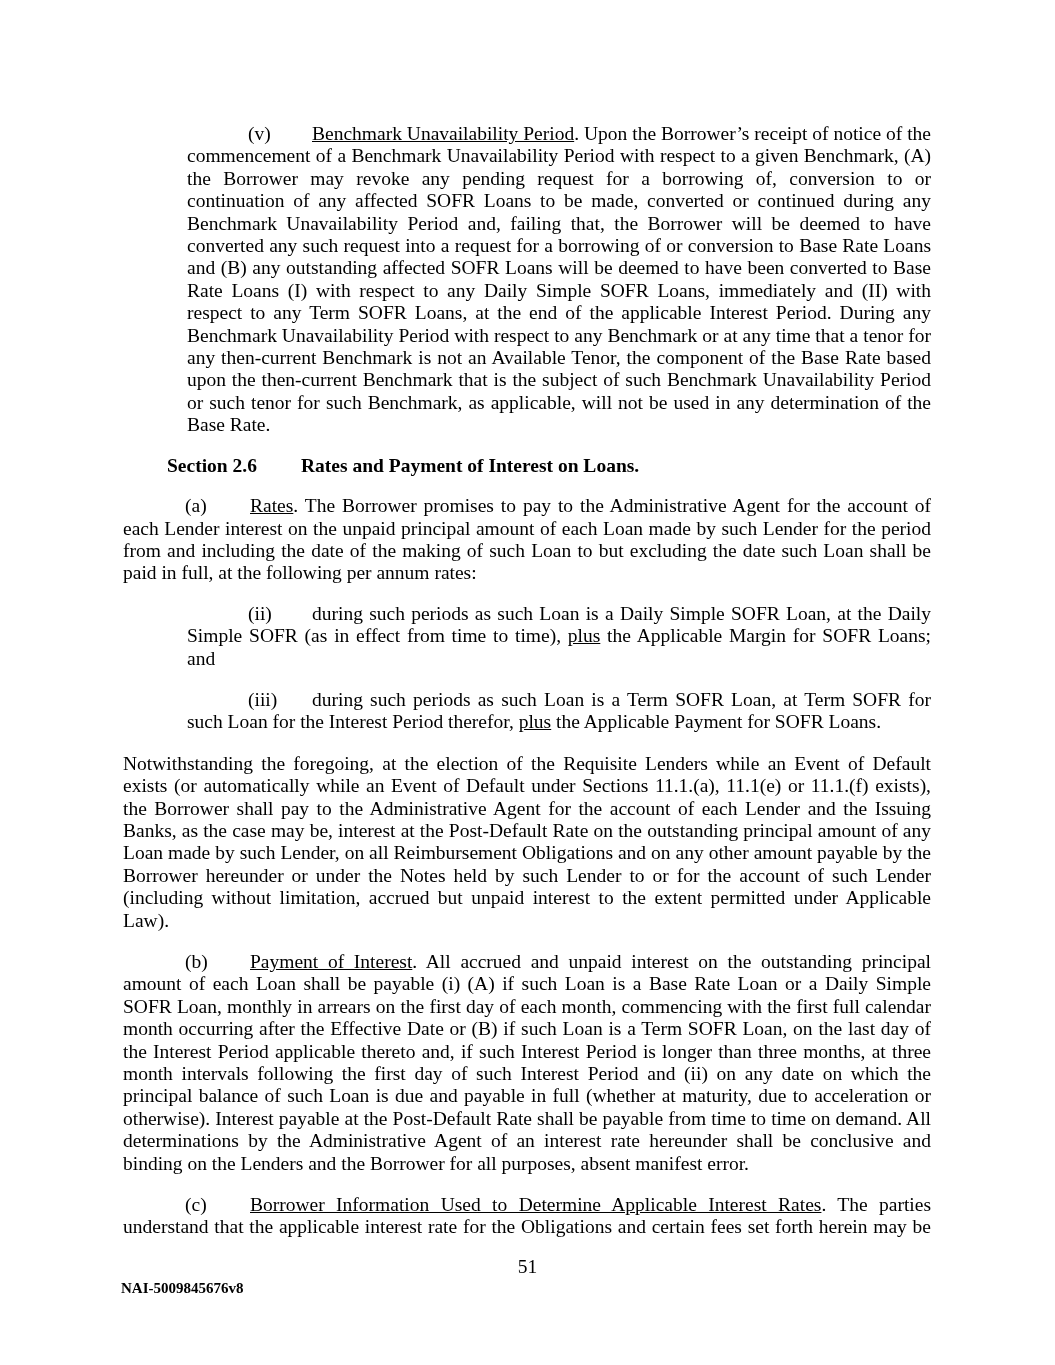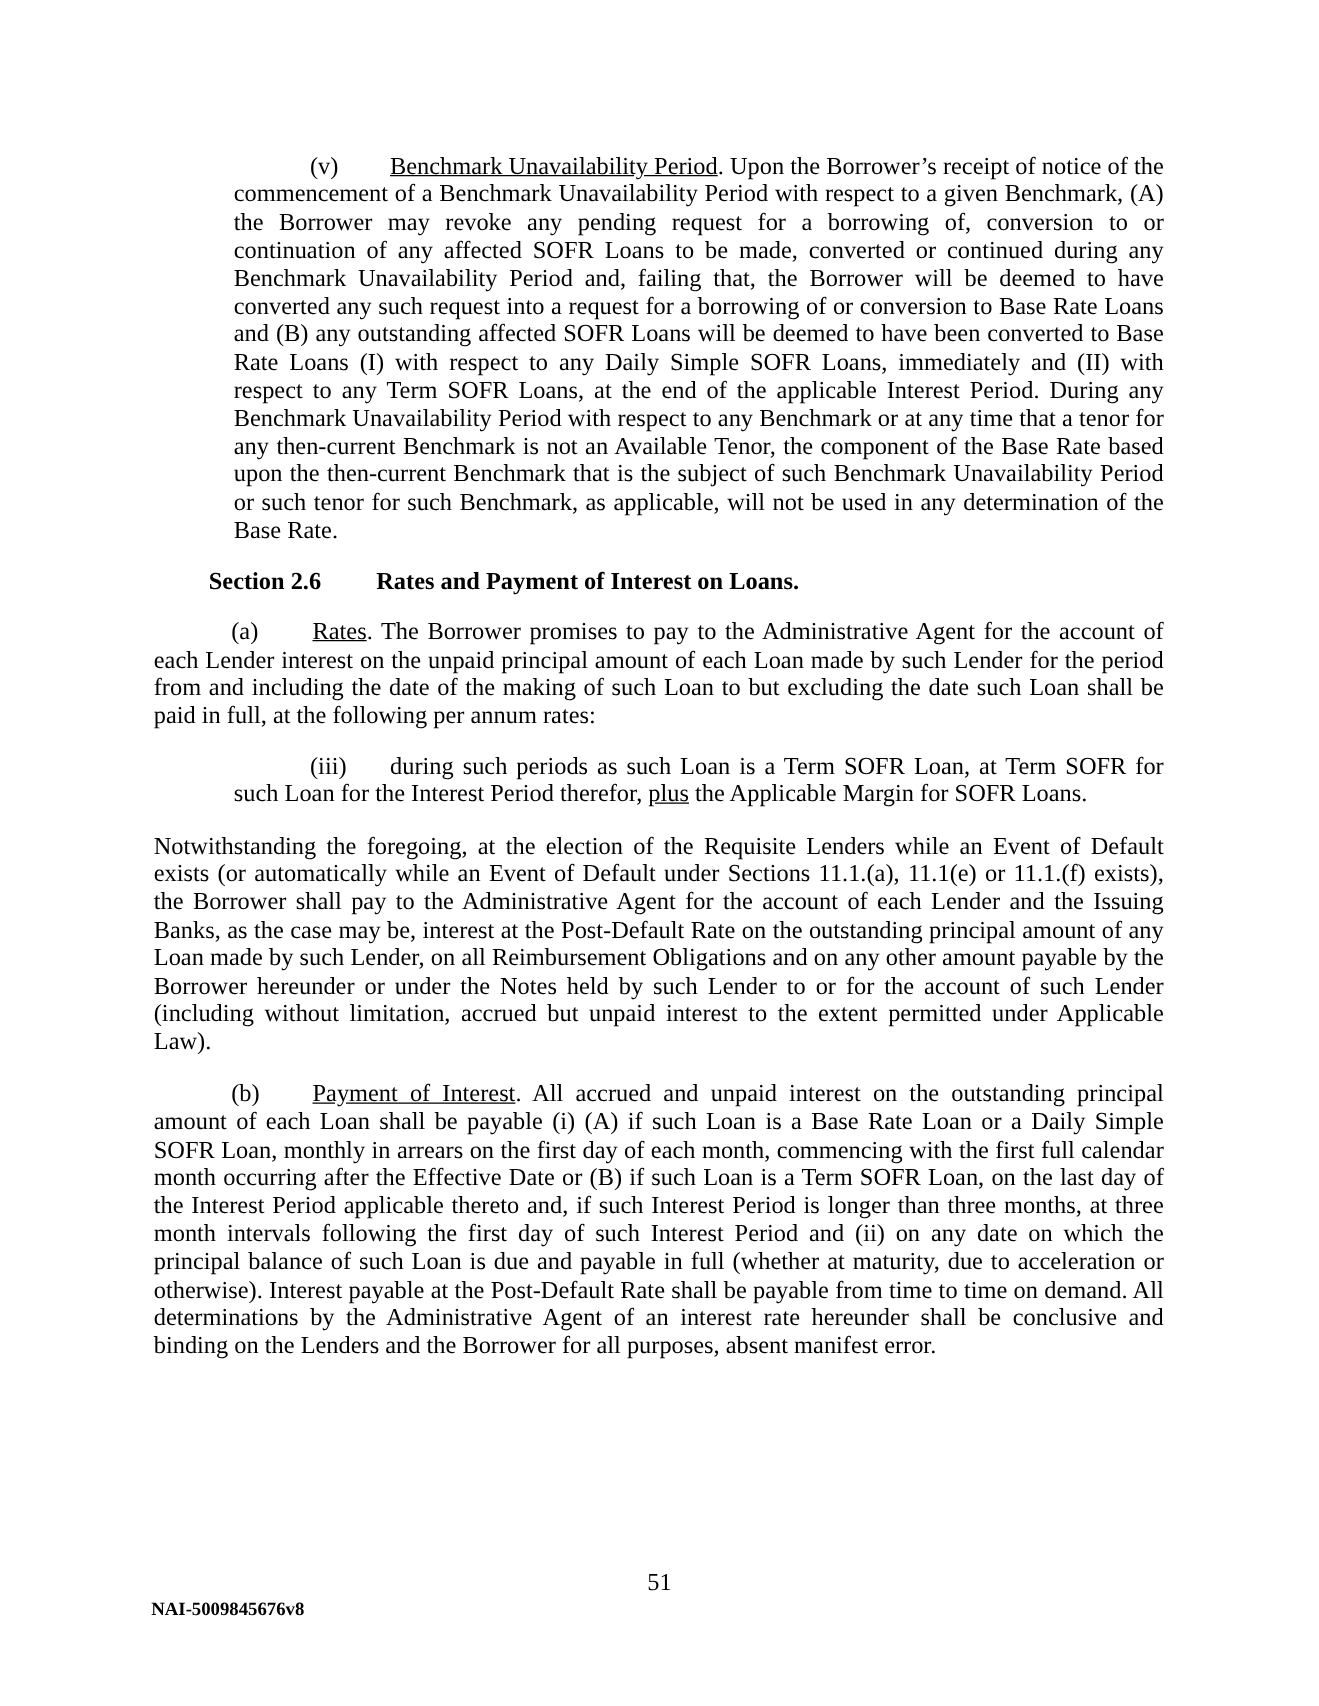--- a/index.html
+++ b/index.html
@@ -46,24 +46,26 @@
 
 <div class="page">
 
   <p class="para sub m18"><span class="tab-label">(v)</span><span class="u">Benchmark Unavailability Period</span><span>. Upon the Borrower’s receipt of notice of the commencement of a Benchmark Unavailability Period with respect to a given Benchmark, (A) the Borrower may revoke any pending request for a borrowing of, conversion to or continuation of any affected SOFR Loans to be made, converted or continued during any Benchmark Unavailability Period and, failing that, the Borrower will be deemed to have converted any such request into a request for a borrowing of or conversion to Base Rate Loans and (B) any outstanding affected SOFR Loans will be deemed to have been converted to Base Rate Loans (I) with respect to any Daily Simple SOFR Loans, immediately and (II) with respect to any Term SOFR Loans, at the end of the applicable Interest Period.  During any Benchmark Unavailability Period with respect to any Benchmark or at any time that a tenor for any then-current Benchmark is not an Available Tenor, the component of the Base Rate based upon the then-current Benchmark that is the subject of such Benchmark Unavailability Period or such tenor for such Benchmark, as applicable, will not be used in any determination of the Base Rate.</span></p>
 
   <p class="para section-heading m18"><span class="section-num">Section 2.6</span><span>Rates and Payment of Interest on Loans.</span></p>
 
   <p class="para firstline m18"><span class="tab-label-wide">(a)</span><span class="u">Rates</span><span>.  The Borrower promises to pay to the Administrative Agent for the account of each Lender interest on the unpaid principal amount of each Loan made by such Lender for the period from and including the date of the making of such Loan to but excluding the date such Loan shall be paid in full, at the following per annum rates:</span></p>
 
 
+  <p class="para sub"><span class="tab-label">(ii)</span><span>during such periods as such Loan is a Daily Simple SOFR Loan, at the Daily Simple SOFR (as in effect from time to time), </span><span class="u">plus</span><span> the Applicable Margin for SOFR Loans; and</span></p>
 
-  <p class="para sub"><span class="tab-label">(iii)</span><span>during such periods as such Loan is a Term SOFR Loan, at Term SOFR for such Loan for the Interest Period therefor, </span><span class="u">plus</span><span> the Applicable Margin for SOFR Loans.</span></p>
+  <p class="para sub"><span class="tab-label">(iii)</span><span>during such periods as such Loan is a Term SOFR Loan, at Term SOFR for such Loan for the Interest Period therefor, </span><span class="u">plus</span><span> the Applicable Payment for SOFR Loans.</span></p>
 
   <p class="para"><span>Notwithstanding the foregoing, at the election of the Requisite Lenders while an Event of Default exists (or automatically while an Event of Default under Sections 11.1.(a), 11.1(e) or 11.1.(f) exists), the Borrower shall pay to the Administrative Agent for the account of each Lender and the Issuing Banks, as the case may be, interest at the Post-Default Rate on the outstanding principal amount of any Loan made by such Lender, on all Reimbursement Obligations and on any other amount payable by the Borrower hereunder or under the Notes held by such Lender to or for the account of such Lender (including without limitation, accrued but unpaid interest to the extent permitted under Applicable Law).</span></p>
 
   <p class="para firstline"><span class="tab-label-wide">(b)</span><span class="u">Payment of Interest</span><span>. All accrued and unpaid interest on the outstanding principal amount of each Loan shall be payable (i) (A) if such Loan is a Base Rate Loan or a Daily Simple SOFR Loan, monthly in arrears on the first day of each month, commencing with the first full calendar month occurring after the Effective Date or (B) if such Loan is a Term SOFR Loan, on the last day of the Interest Period applicable thereto and, if such Interest Period is longer than three months, at three month intervals following the first day of such Interest Period and (ii) on any date on which the principal balance of such Loan is due and payable in full (whether at maturity, due to acceleration or otherwise).  Interest payable at the Post-Default Rate shall be payable from time to time on demand.  All determinations by the Administrative Agent of an interest rate hereunder shall be conclusive and binding on the Lenders and the Borrower for all purposes, absent manifest error.</span></p>
 
+  <p class="para firstline justify-last"><span class="tab-label-wide">(c)</span><span class="u">Borrower Information Used to Determine Applicable Interest Rates</span><span>.  The parties understand that the applicable interest rate for the Obligations and certain fees set forth herein may be</span></p>
 
   <div class="page-number">51</div>
   <div class="doc-id">NAI-5009845676v8</div>
 
 </div>
 
 </body></html>

